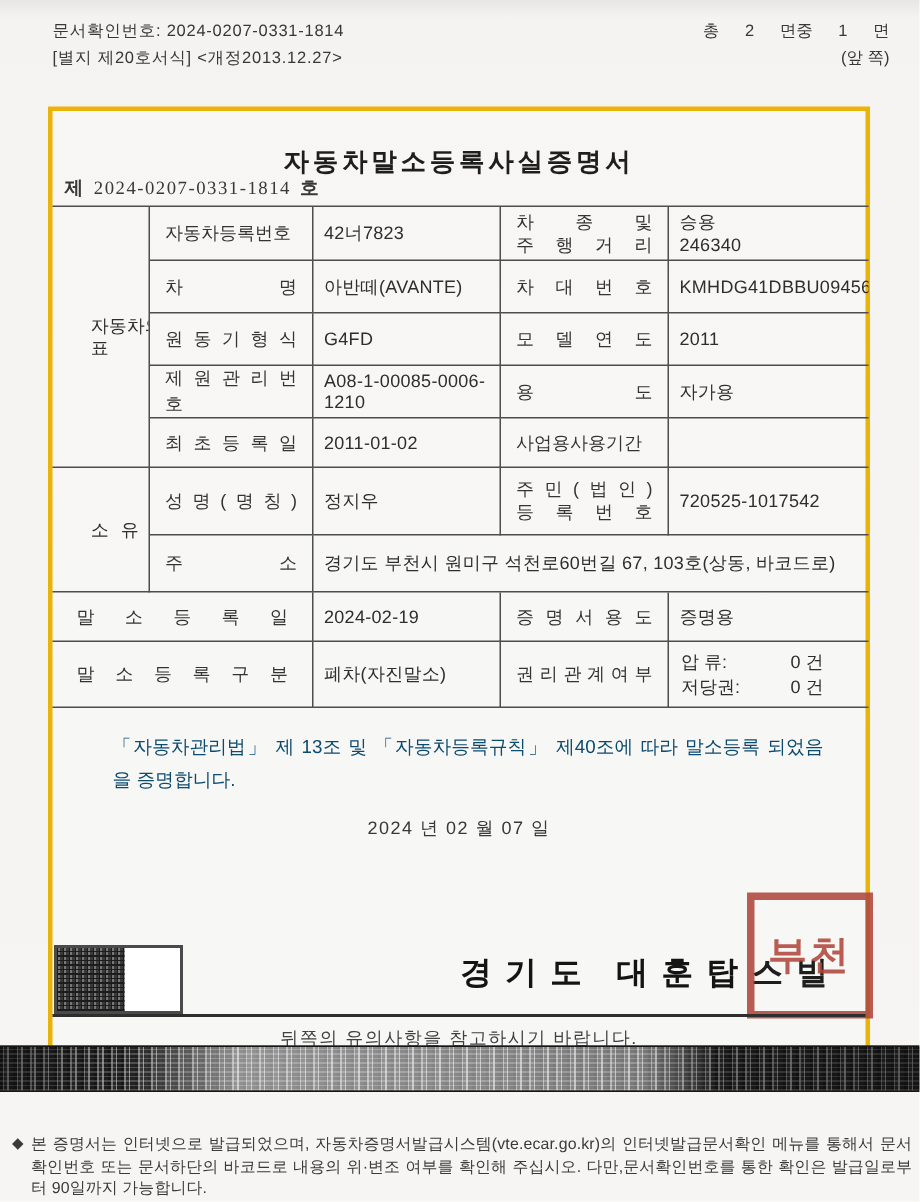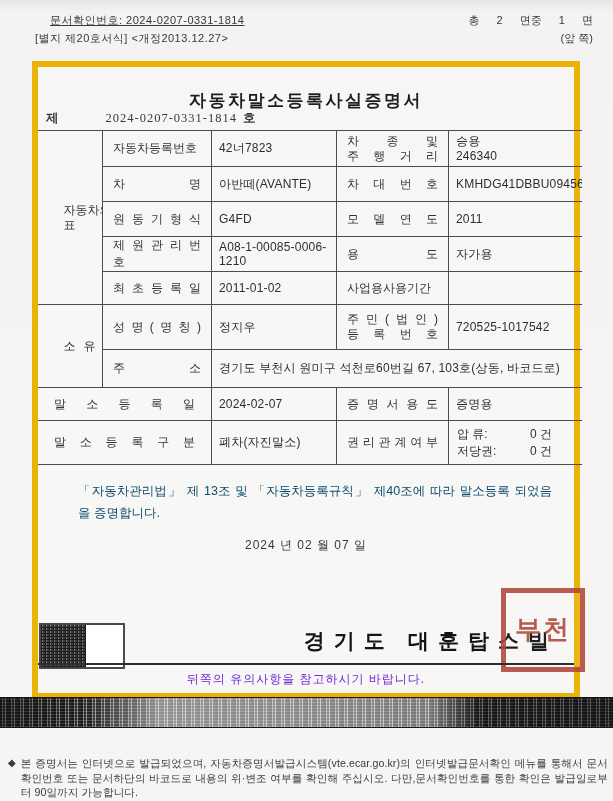--- a/index.html
+++ b/index.html
@@ -8,37 +8,37 @@
     position:relative;
     font-family:"Liberation Sans","DejaVu Sans",sans-serif;
     background:linear-gradient(180deg,#e7e6e4 0,#f4f3f1 12px,#f6f5f3 100%);
     color:#383838;
     overflow:hidden;
   }
   .abs { position:absolute; }
   .serif { font-family:"Liberation Serif","DejaVu Serif",serif; }
 
   
-  .hdr-left1 { left:50px; top:13px; font-size:11px; letter-spacing:.5px;text-decoration:underline; }
+  .hdr-left1 { left:35px; top:13px; font-size:11px; letter-spacing:.5px; }
   .hdr-left2 { left:35px; top:31px; font-size:11px; letter-spacing:.5px; }
   .hdr-right1 { right:20px; top:13px; font-size:11px; word-spacing:14px; }
   .hdr-right2 { right:20px; top:31px; font-size:11px; }
 
   
   .sheet {
-    left:32px; top:61px; width:548px; height:638px;
-    border:6px solid #eab308; background:rgba(255,255,255,.25);
+    left:32px; top:71px; width:548px; height:638px;
+    border:3px solid #eab308; background:rgba(255,255,255,.25);
   }
   .title {
     top:22px; left:0; right:0; text-align:center;
     font-size:17px; font-weight:bold; letter-spacing:2.5px; color:#1e1e1e;
   }
   .docno { top:43px; left:8px; font-size:12.5px; }
   .docno b { font-weight:bold; letter-spacing:1px; }
-  .docno .num { letter-spacing:1px; padding:0 6px;margin-left:40px; }
+  .docno .num { letter-spacing:1px; padding:0 6px; }
 
   
   .doc-table {
     position:absolute; top:63px; left:0; width:544px;
     display:grid;
     grid-template-columns:65px 109px 125px 112px auto;
     grid-template-rows:36px 35px 35px 35px 33px 45px 38px 33px 44px;
     border-top:1px solid #4d4d4d;
     font-size:12px; color:#2e2e2e;
   }
@@ -82,21 +82,21 @@
     background-image:
       repeating-linear-gradient(0deg,#1c1c1c 0 1px,transparent 1px 3px),
       repeating-linear-gradient(90deg,#1c1c1c 0 1px,#777 1px 2px,#3a3a3a 2px 4px);
   }
 
   
   .notice-row {
     left:0; right:0; bottom:0; height:30px;
     border-top:2px solid #2e2e2e;
     display:flex; align-items:center; justify-content:center;
-    font-size:12px; letter-spacing:1px; color:#6d28d9;
+    font-size:12px; letter-spacing:1px; color:#404040;
   }
 
   
   .strip {
     left:0; top:697px; width:613px; height:31px;
     background-color:#4e4e4e;
     background-image:
       linear-gradient(90deg,rgba(10,10,10,.55) 0%,rgba(10,10,10,.15) 14%,rgba(235,235,235,.55) 26%,rgba(235,235,235,.5) 52%,rgba(225,225,225,.45) 70%,rgba(10,10,10,.4) 78%,rgba(10,10,10,.55) 100%),
       repeating-linear-gradient(0deg,rgba(255,255,255,.25) 0 1px,transparent 1px 3px),
       repeating-linear-gradient(90deg,#181818 0 2px,#8d8d8d 2px 3px,#2d2d2d 3px 5px,#a5a5a5 5px 6px,#222 6px 9px);
@@ -195,21 +195,21 @@
     <div class="cell val last" style="grid-column:5;grid-row:6">720525-1017542</div>
 
     <div class="cell lbl" style="grid-column:2;grid-row:7">
         <span class="j">주 소</span>
       </div>
     <div class="cell val last" style="grid-column:3/6;grid-row:7">경기도 부천시 원미구 석천로60번길 67, 103호(상동, 바코드로)</div>
 
     <div class="cell lbl" style="grid-column:1/3;grid-row:8;padding:0 16px">
         <span class="j">말 소 등 록 일</span>
       </div>
-    <div class="cell val" style="grid-column:3;grid-row:8">2024-02-07</div>
+    <div class="cell val" style="grid-column:3;grid-row:8">2024-02-19</div>
     <div class="cell lbl" style="grid-column:4;grid-row:8">
         <span class="j">증 명 서 용 도</span>
       </div>
     <div class="cell val last" style="grid-column:5;grid-row:8">증명용</div>
 
     <div class="cell lbl" style="grid-column:1/3;grid-row:9;padding:0 16px">
         <span class="j">말 소 등 록 구 분</span>
       </div>
     <div class="cell val" style="grid-column:3;grid-row:9">폐차(자진말소)</div>
     <div class="cell lbl" style="grid-column:4;grid-row:9">

